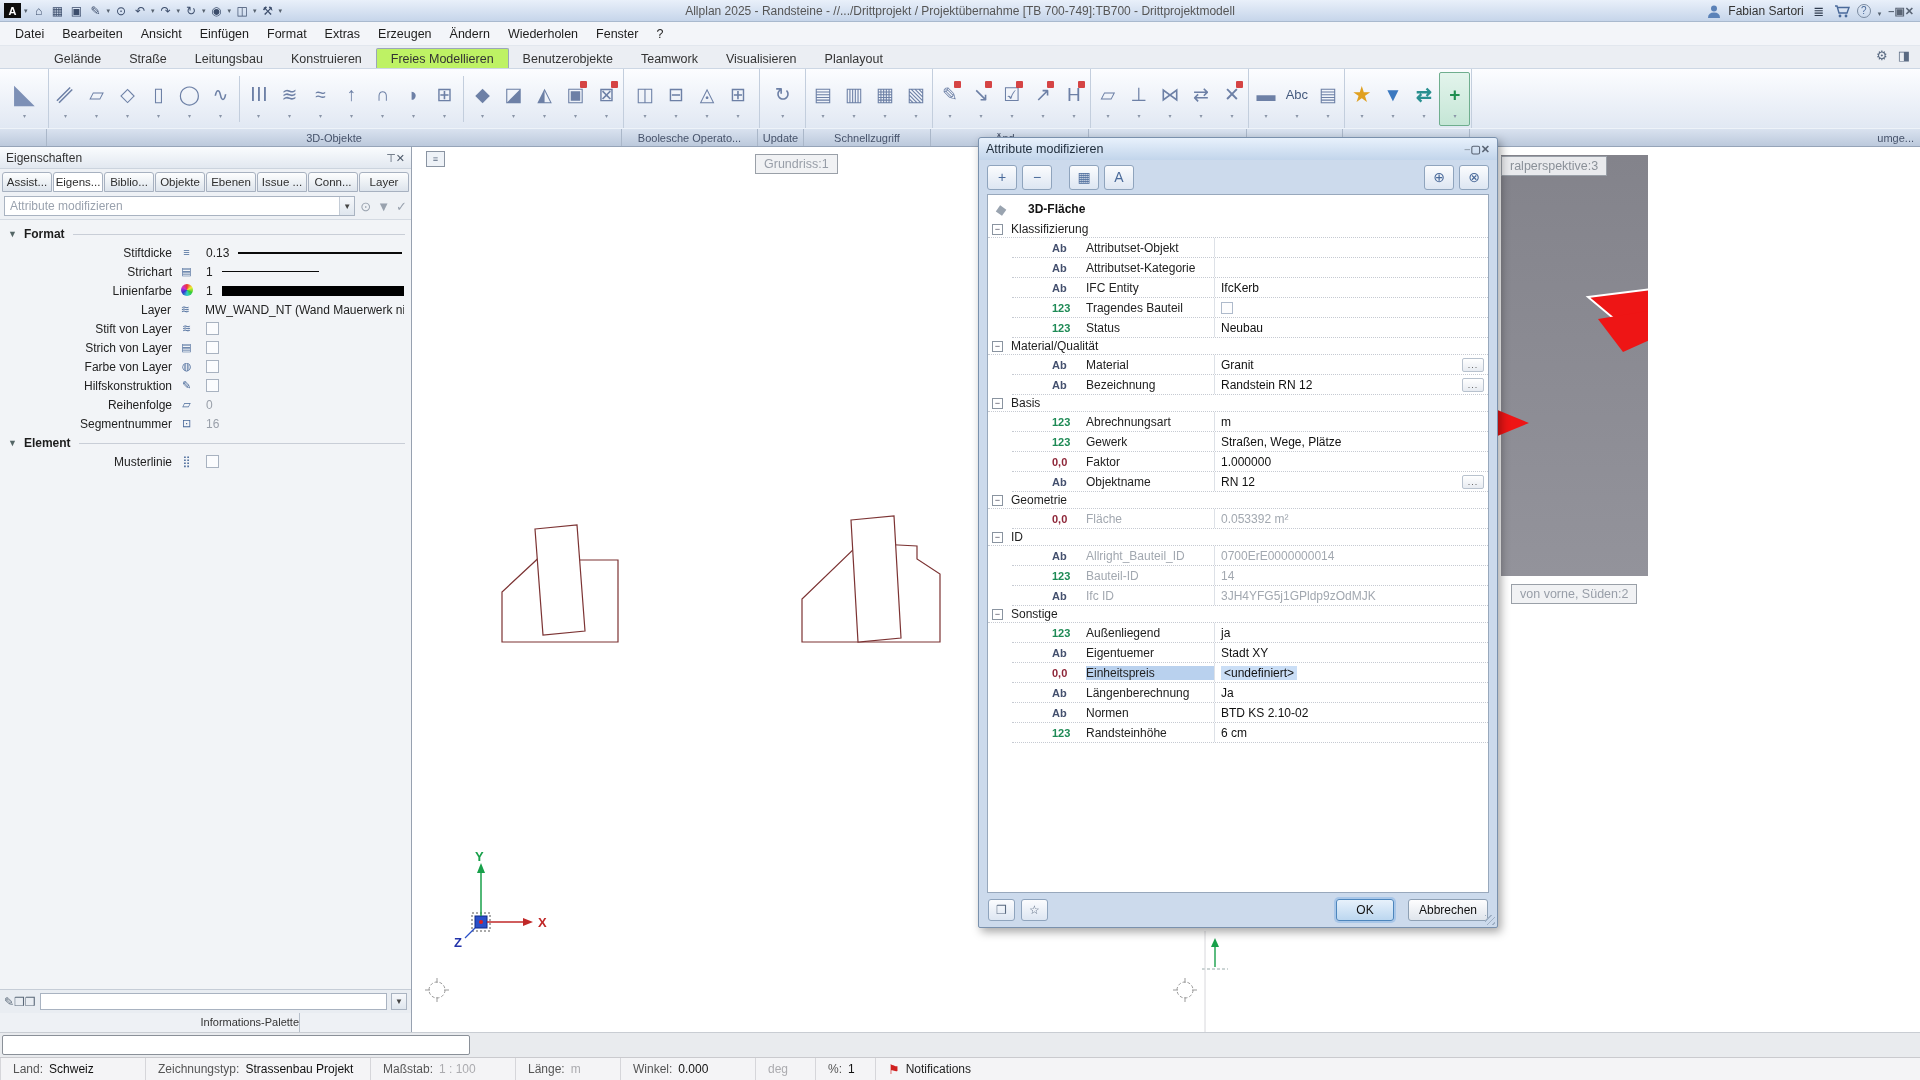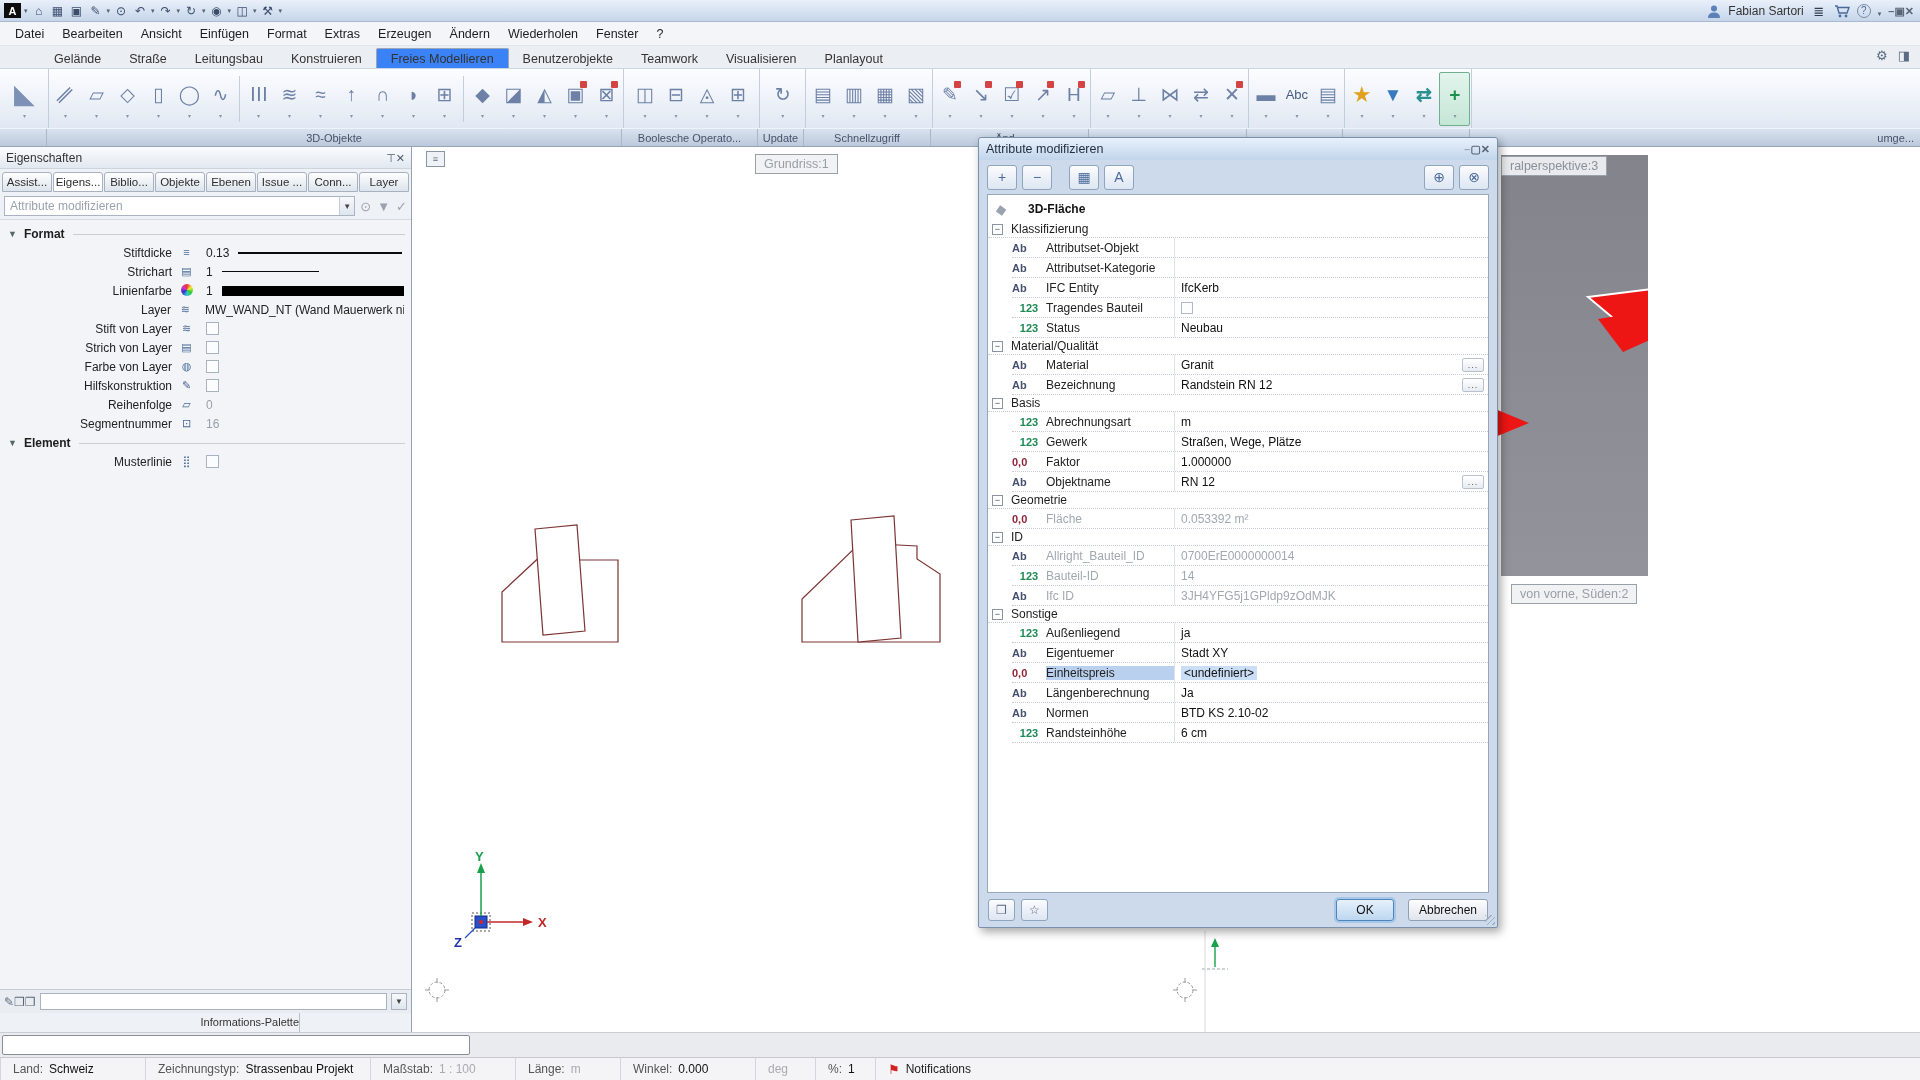--- a/index.html
+++ b/index.html
@@ -17,21 +17,21 @@
   .dda-s{font-size:7px;color:#55606e;}
   .tb-title{position:absolute;left:0;right:0;text-align:center;color:#555;font-size:12px;pointer-events:none;}
   .tb-right{margin-left:auto;display:flex;align-items:flex-end;gap:7px;padding-right:6px;z-index:2;color:#333;}
   .winbtn{color:#5a6575;font-size:11px;width:17px;text-align:center;font-weight:bold;}
 
   
   .menubar{height:24px;background:#f3f5f9;display:flex;align-items:center;padding-left:6px;border-bottom:1px solid #e2e7ee;}
   .menu-item{padding:3px 9px;font-size:12.5px;color:#1d1d1d;}
   .tabrow{height:22px;background:#ebeef3;display:flex;align-items:flex-end;padding-left:40px;position:relative;}
   .rtab{padding:3px 14px 2px;font-size:12.5px;color:#333;}
-  .rtab.active{background:#3b82f6;border:1px solid #9aa7b8;border-bottom:none;border-radius:2px 2px 0 0;position:relative;z-index:2;}
+  .rtab.active{background:#bef264;border:1px solid #9aa7b8;border-bottom:none;border-radius:2px 2px 0 0;position:relative;z-index:2;}
   .tabrow-right{position:absolute;right:10px;top:2px;display:flex;gap:10px;color:#5a6a82;font-size:13px;}
 
   
   .toolbar{height:60px;background:linear-gradient(#fcfdff,#e1e8f3);display:flex;align-items:center;
            border-top:1px solid #cdd7e4;padding-left:1px;}
   .tb-seg{display:flex;align-items:center;height:100%;padding:0 1px;justify-content:center;}
   .tb-seg + .tb-seg{border-left:1px solid #c3cedd;}
   .tbicon{width:31px;height:54px;display:flex;flex-direction:column;align-items:center;justify-content:center;
           color:#6d80a6;position:relative;}
   .tbicon .g{height:32px;display:flex;align-items:center;font-size:19px;line-height:1;}
@@ -120,22 +120,22 @@
         color:#4a6a9a;font-size:14px;line-height:1;}
   .dbtn.gap{margin-left:12px;}
   .dlg-right{margin-left:auto;display:flex;gap:5px;}
   .dlg-content{flex:1;margin:0 8px;background:#fff;border:1px solid #98a8bc;overflow:hidden;font-size:12px;}
   .obj-header{display:flex;align-items:center;padding:6px 6px 4px 8px;font-weight:bold;color:#111;height:26px;}
   .tag-icon{color:#9aa4b0;font-size:13px;margin-right:22px;transform:rotate(-10deg);}
   .dgroup-h{display:flex;align-items:center;height:17px;padding:0 4px;color:#1d1d1d;border-bottom:1px dotted #c6cad2;}
   .expander{width:11px;height:11px;border:1px solid #8a94a0;background:#fff;color:#445;
             display:flex;align-items:center;justify-content:center;font-size:9px;line-height:1;margin-right:8px;}
   .drow{display:flex;align-items:center;height:20px;margin-left:24px;border-bottom:1px dotted #c6cad2;}
-  .dtype{width:34px;font-weight:bold;font-size:11px;}
-  .t-ab{color:#44506e;}.t-num{color:#1e8a55;text-align:center;}.t-dec{color:#8e2638;}
+  .dtype{width:34px;font-weight:bold;font-size:11px;margin-left:40px;}
+  .t-ab{color:#44506e;}.t-num{color:#1e8a55;}.t-dec{color:#8e2638;}
   .dlabel{width:128px;color:#222;white-space:nowrap;overflow:hidden;padding-right:4px;}
   .dlabel.sel{background:#b9d1ee;}
   .dval{flex:1;align-self:stretch;display:flex;align-items:center;border-left:1px solid #dde1e7;
         padding-left:6px;color:#111;overflow:hidden;}
   .drow.muted .dlabel,.drow.muted .dval{color:#a2a8b0;}
   .valtext{white-space:nowrap;}
   .valtext.sel{background:#cadef6;padding:0 3px;}
   .dcheck{width:12px;height:12px;border:1px solid #aebacb;background:#fdfdfe;}
   .ellipsis-btn{width:22px;height:14px;border:1px solid #b8c2ce;border-radius:2px;margin:0 4px 0 auto;
                 background:linear-gradient(#fff,#e7ebf1);color:#555;font-size:9px;
@@ -186,20 +186,21 @@
         <span class="dda-s">▾</span>
         <span class="qicon">↻</span>
         <span class="dda-s">▾</span>
         <span class="qicon">◉</span>
         <span class="dda-s">▾</span>
         <span class="qicon">◫</span>
         <span class="dda-s">▾</span>
         <span class="qicon">⚒</span>
         <span class="dda-s">▾</span>
       </div>
+    <div class="tb-title">Allplan 2025 - Randsteine - //.../Drittprojekt / Projektübernahme [TB 700-749]:TB700 - Drittprojektmodell</div>
     <div class="tb-right">
       <svg width="14" height="14" viewBox="0 0 14 14">
         <circle cx="7" cy="4.5" r="3" fill="#5b82b8"></circle>
           <path d="M1 14 Q1 8.5 7 8.5 Q13 8.5 13 14 Z" fill="#5b82b8"></path>
       </svg>
       <span>Fabian Sartori</span>
       <span class="qicon" style="color:#2f3b4e;font-size:13px">≣</span>
       <svg width="16" height="13" viewBox="0 0 16 13">
         <path d="M1 1 h2 l2 7 h8 l2 -5.5 h-11" fill="none" stroke="#4a6a9a" stroke-width="1.4"></path>
         <circle cx="6" cy="11" r="1.4" fill="#4a6a9a"></circle>

